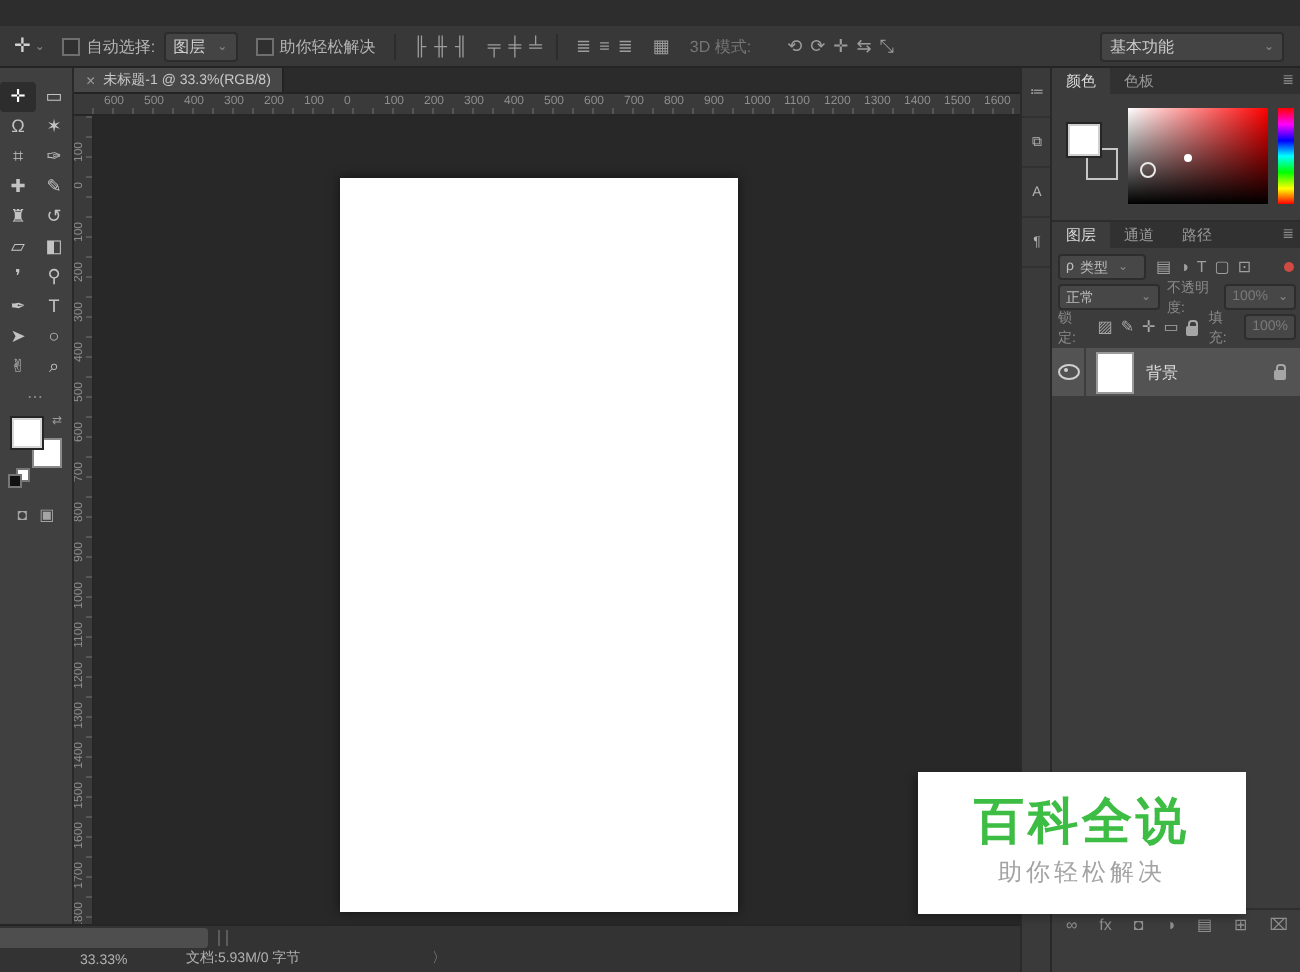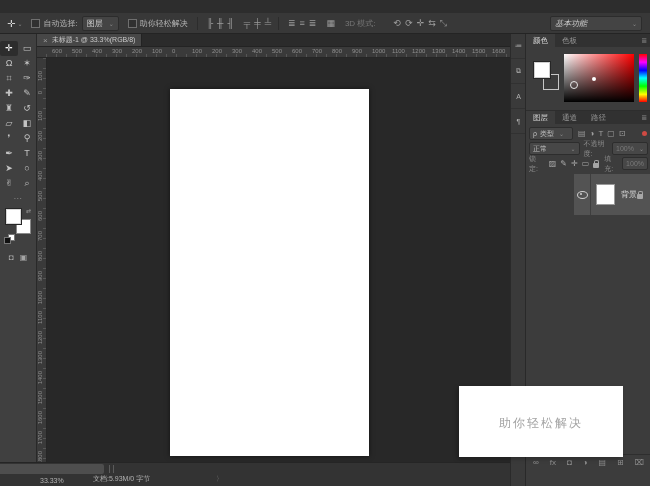--- a/index.html
+++ b/index.html
@@ -17,21 +17,21 @@
               display:flex;align-items:center;font-size:8px;color:#b5b5b5;}
   .ob-tool{font-size:10px;color:#d0d0d0;margin-left:7px;}
   .caret{font-size:6px;color:#8a8a8a;margin-left:2px;}
   .cb{width:7px;height:7px;border:1px solid #6f6f6f;background:#303030;display:inline-block;margin-right:3px;flex:none;}
   .oblabel{margin-right:4px;white-space:nowrap;}
   .dd{background:#444444;border:1px solid #2c2c2c;border-radius:2px;padding:1px 4px;display:flex;align-items:center;gap:4px;color:#cccccc;white-space:nowrap;}
   .obgroup{display:flex;align-items:center;margin-left:9px;}
   .obicon{font-size:9px;color:#9c9c9c;margin:0 2px;line-height:1;}
   .vsep{width:1px;height:13px;background:#2c2c2c;margin:0 5px;}
   .dimlabel{color:#767676;margin:0 16px 0 8px;white-space:nowrap;}
-  .ob-right{margin-left:auto;margin-right:8px;font-style:italic;}
+  .ob-right{margin-left:auto;margin-right:8px;}
   .ws-dd{width:82px;justify-content:space-between;}
   
   .toolbar{position:absolute;left:0;top:34px;width:36px;height:452px;background:#404040;border-right:1px solid #292929;}
   .tools{display:grid;grid-template-columns:18px 18px;padding-top:7px;}
   .tool{height:15px;display:flex;align-items:center;justify-content:center;font-size:9px;color:#c3c3c3;line-height:1;}
   .tool.active{background:#2d2d2d;border-radius:2px;color:#ffffff;}
   .tools-more{text-align:center;color:#8b8b8b;font-size:8px;margin-top:3px;letter-spacing:1px;}
   .swatches{position:relative;height:40px;margin-top:4px;}
   .fg-swatch{position:absolute;left:6px;top:2px;width:13px;height:13px;background:#ffffff;border:1px solid #d8d8d8;box-shadow:0 0 0 1px #262626;z-index:2;}
   .bg-swatch{position:absolute;left:16px;top:12px;width:13px;height:13px;background:#ffffff;border:1px solid #8a8a8a;z-index:1;}
@@ -83,21 +83,21 @@
           background:linear-gradient(to bottom,#ff0000,#ff00ff 17%,#0000ff 34%,#00ffff 50%,#00ff00 67%,#ffff00 84%,#ff0000);}
   .layerspanel{position:relative;height:362px;}
   .lrow{display:flex;align-items:center;height:15px;padding:0 3px;font-size:7px;color:#8a8a8a;}
   .well{background:#474747;border:1px solid #2d2d2d;border-radius:2px;height:11px;display:flex;align-items:center;gap:3px;padding:0 3px;color:#bdbdbd;white-space:nowrap;}
   .well.dim{color:#7a7a7a;}
   .pficon{font-size:8px;color:#9f9f9f;margin:0 2px;}
   .ftoggle{width:5px;height:5px;border-radius:50%;background:#cf4a43;margin-left:auto;margin-right:1px;}
   .lkicon{font-size:8px;color:#a6a6a6;margin:0 2px;line-height:1;}
   .lockshape{position:relative;width:6px;height:5px;background:#a6a6a6;border-radius:1px;display:inline-block;margin:3px 2px 0 2px;}
   .lockshape::before{content:"";position:absolute;top:-3px;left:1px;width:3px;height:3px;border:1px solid #a6a6a6;border-bottom:none;border-radius:2px 2px 0 0;}
-  .layerrow{display:flex;align-items:center;height:41px;background:#535353;margin-top:3px;margin-left:48px;}
+  .layerrow{display:flex;align-items:center;height:24px;background:#535353;margin-top:3px;}
   .eyecell{width:16px;align-self:stretch;border-right:1px solid #3e3e3e;display:flex;align-items:center;justify-content:center;}
   .eye{position:relative;width:9px;height:6px;border:1px solid #d0d0d0;border-radius:50%;}
   .eye::after{content:"";position:absolute;left:2.5px;top:1px;width:2px;height:2px;background:#d0d0d0;border-radius:50%;}
   .lthumb{width:17px;height:19px;background:#ffffff;border:1px solid #9a9a9a;margin:0 6px 0 5px;flex:none;}
   .lname{font-size:8px;color:#dedede;}
   .layerlock{margin-left:auto;margin-right:8px;}
   .lfooter{position:absolute;left:0;right:0;bottom:3px;height:15px;border-top:1px solid #2e2e2e;
            display:flex;align-items:center;justify-content:space-between;padding:0 7px;}
   .ftricon{font-size:8px;color:#8f8f8f;line-height:1;}
   
@@ -356,16 +356,17 @@
           <span class="ftricon">◘</span>
           <span class="ftricon">◑</span>
           <span class="ftricon">▤</span>
           <span class="ftricon">⊞</span>
           <span class="ftricon">⌧</span>
         </div>
     </div>
   </div>
 
   <div class="watermark">
+    <div class="wm-title">百科全说</div>
     <div class="wm-sub">助你轻松解决</div>
   </div>
 
 </div>
 
 </body></html>

